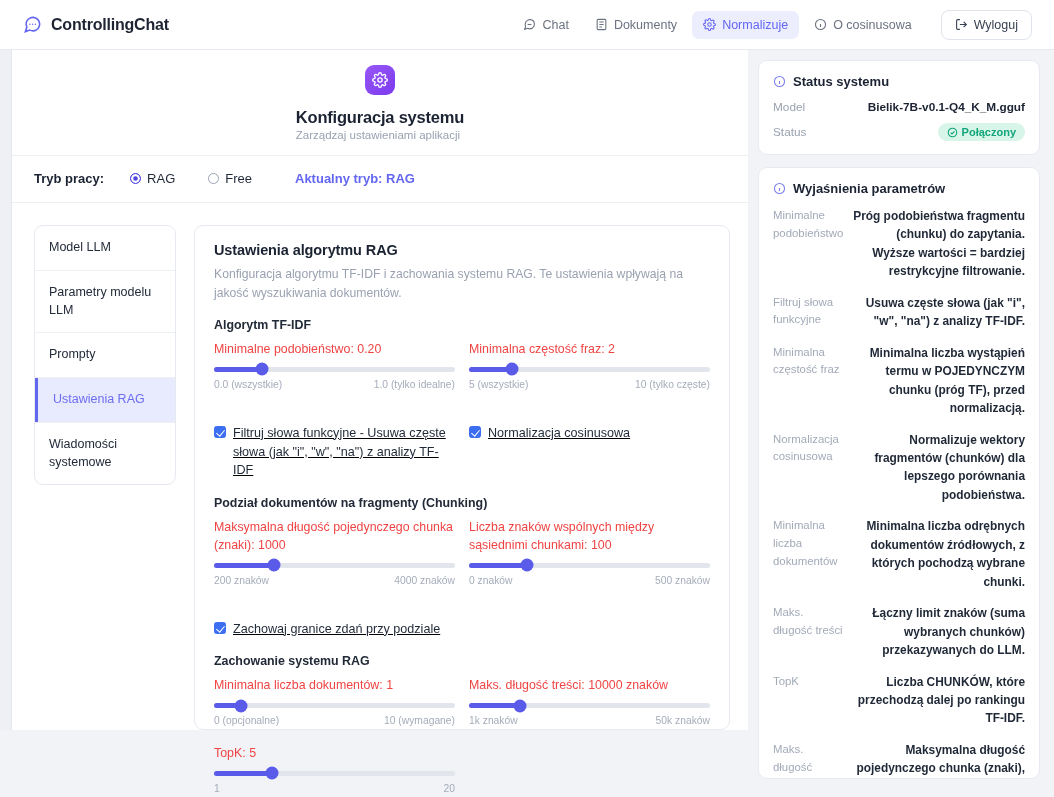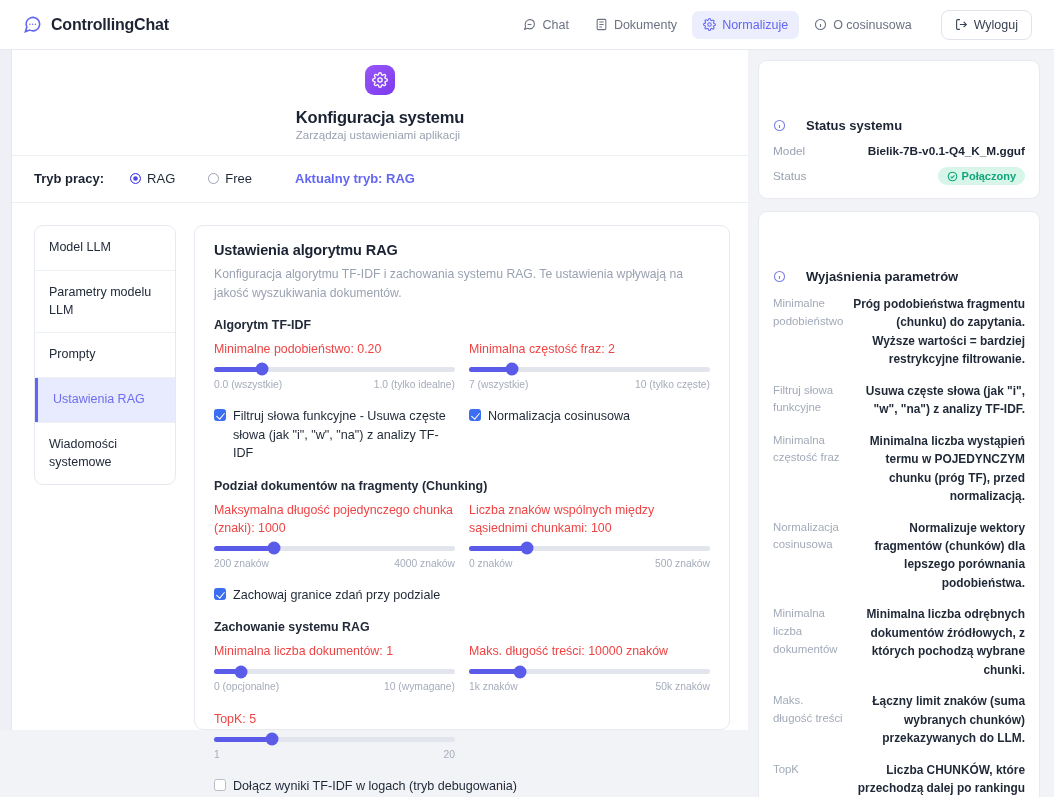--- a/index.html
+++ b/index.html
@@ -91,36 +91,36 @@
   .slider-cell { flex: 1; min-width: 0; }
   .slider-label { font-size: 12.4px; color: #ef4444; line-height: 1.42; margin-bottom: 8px; }
   .track { position: relative; height: 5px; border-radius: 3px; background: #e2e5ec; cursor: pointer; }
   .track .fill { position: absolute; left: 0; top: 0; bottom: 0; border-radius: 3px; background: #5b5bea; }
   .track .thumb {
     position: absolute; top: 50%; width: 13px; height: 13px; border-radius: 50%;
     background: #5b5bea; transform: translate(-50%,-50%);
   }
   .ticks { display: flex; justify-content: space-between; margin-top: 7px; font-size: 10.3px; color: #a5acba; }
 
-  .check-row { display: flex; gap: 14px; margin-top: 17px; }
+  .check-row { display: flex; gap: 14px; margin-top: 34px; text-decoration: underline; }
   .check-cell { flex: 1; min-width: 0; display: flex; gap: 7px; align-items: flex-start; }
   .cb {
     width: 12px; height: 12px; border-radius: 2.5px; flex: 0 0 12px; margin-top: 2.5px;
     border: 1.3px solid #b6bcc8; background: #fff; position: relative; cursor: pointer;
   }
   .cb.on { background: #3b6ef0; border-color: #3b6ef0; }
   .cb.on::after {
     content: ""; position: absolute; left: 3px; top: 1px; width: 4px; height: 7px;
     border-right: 1.6px solid #fff; border-bottom: 1.6px solid #fff; transform: rotate(40deg);
   }
   .cb-label { font-size: 12.6px; color: #1f2836; line-height: 1.5; }
 
   
   .card { background: #fff; border: 1px solid #e7eaf0; border-radius: 9px; padding: 13px 14px; margin-bottom: 12px; }
-  .card-head { display: flex; align-items: center; gap: 20px; margin-bottom: 11px; margin-top: 44px; }
+  .card-head { display: flex; align-items: center; gap: 7px; margin-bottom: 11px; }
   .card-head .ci { width: 13px; height: 13px; color: #7c7fe8; display:flex; }
   .card-title { font-size: 13px; font-weight: bold; color: #1b2333; }
   .kv { display: flex; align-items: center; justify-content: space-between; gap: 8px; margin-bottom: 9px; }
   .kv:last-child { margin-bottom: 0; }
   .kv-k { font-size: 11.8px; color: #9aa2b1; flex: 0 0 auto; }
   .kv-v { font-size: 11.8px; font-weight: bold; color: #1b2333; text-align: right; }
   .badge {
     display: inline-flex; align-items: center; gap: 4px; background: #d7f5e8; color: #10a57a;
     font-size: 11px; font-weight: bold; padding: 3px 9px; border-radius: 11px;
   }
@@ -275,21 +275,21 @@
                   <span>1.0 (tylko idealne)</span>
                 </div>
               </div>
               <div class="slider-cell">
                 <div class="slider-label">Minimalna częstość fraz: 2</div>
                 <div class="track">
                   <div class="fill" style="width:18%"></div>
                   <div class="thumb" style="left:18%"></div>
                 </div>
                 <div class="ticks">
-                  <span>7 (wszystkie)</span>
+                  <span>5 (wszystkie)</span>
                   <span>10 (tylko częste)</span>
                 </div>
               </div>
             </div>
             <div class="check-row">
               <div class="check-cell">
                 <span class="cb on"></span>
                 <span class="cb-label">Filtruj słowa funkcyjne - Usuwa częste słowa (jak "i", "w", "na") z analizy TF-IDF</span>
               </div>
               <div class="check-cell">

